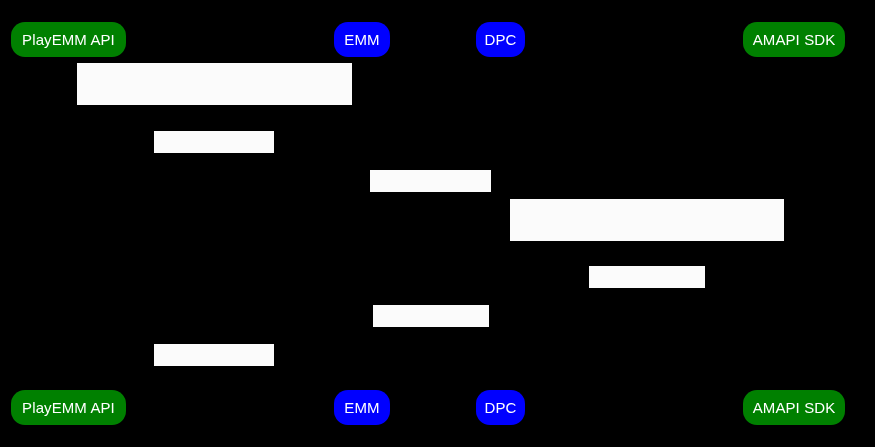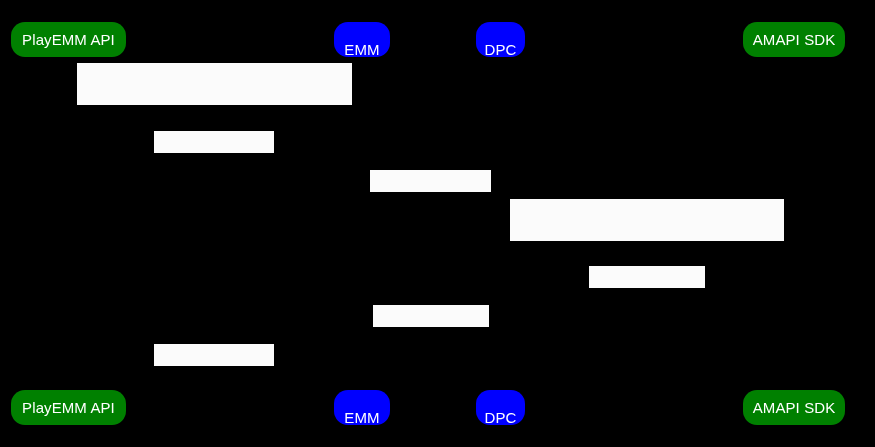--- a/index.html
+++ b/index.html
@@ -26,21 +26,21 @@
     justify-content: center;
     color: #ffffff;
     font-size: 15px;
     line-height: 1;
     letter-spacing: 0.1px;
     white-space: nowrap;
     user-select: none;
     border-radius: 14px;
   }
   .lifeline-box.green { background: #008000; }
-  .lifeline-box.blue  { background: #0000ff; align-items: flex-end; }
+  .lifeline-box.blue  { background: #0000ff; }
 
   .msg-label {
     position: absolute;
     box-sizing: border-box;
     background: #fbfbfb;
     color: #000000;
     font-size: 14px;
     line-height: 20px;
     text-align: center;
     white-space: pre;

